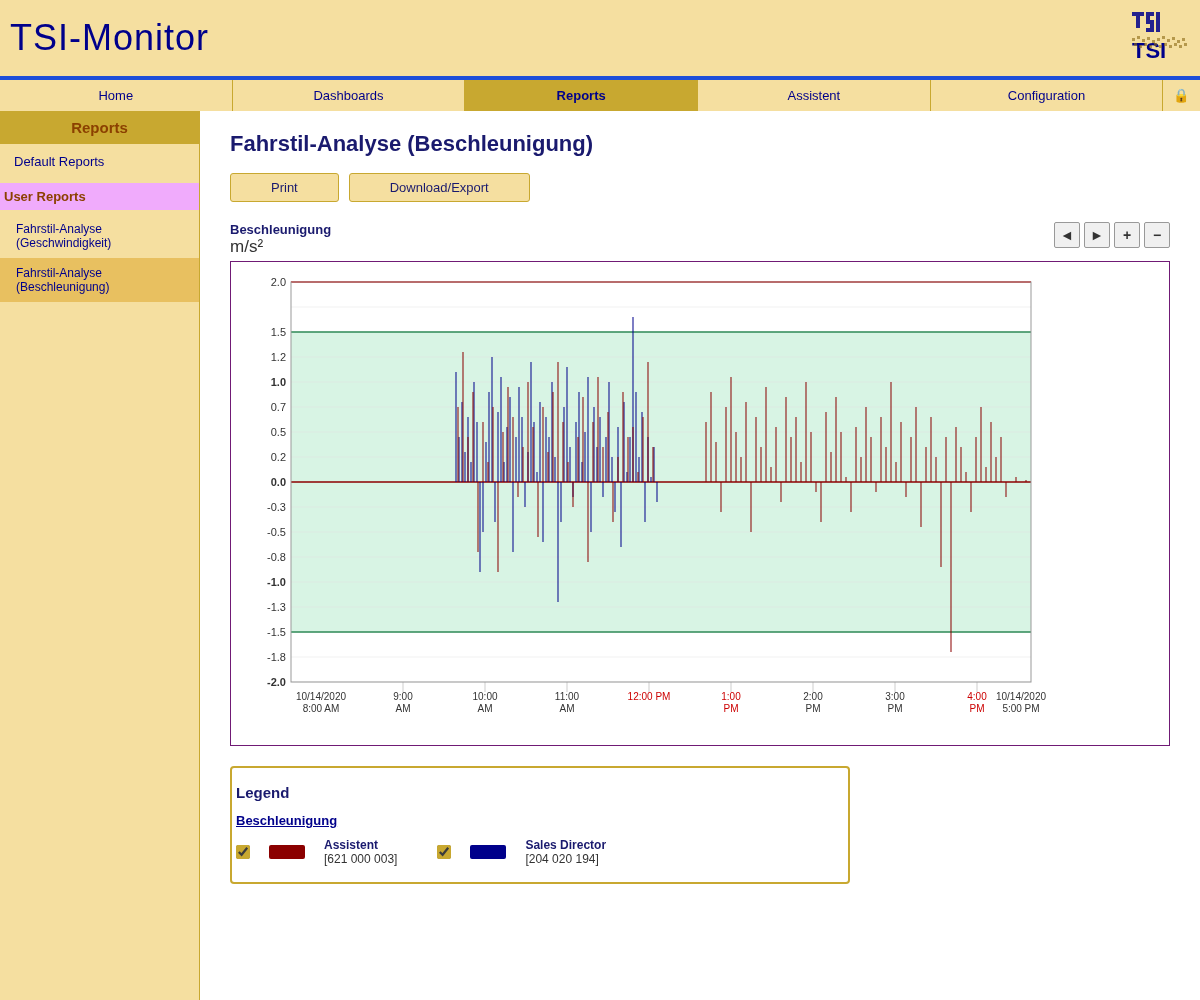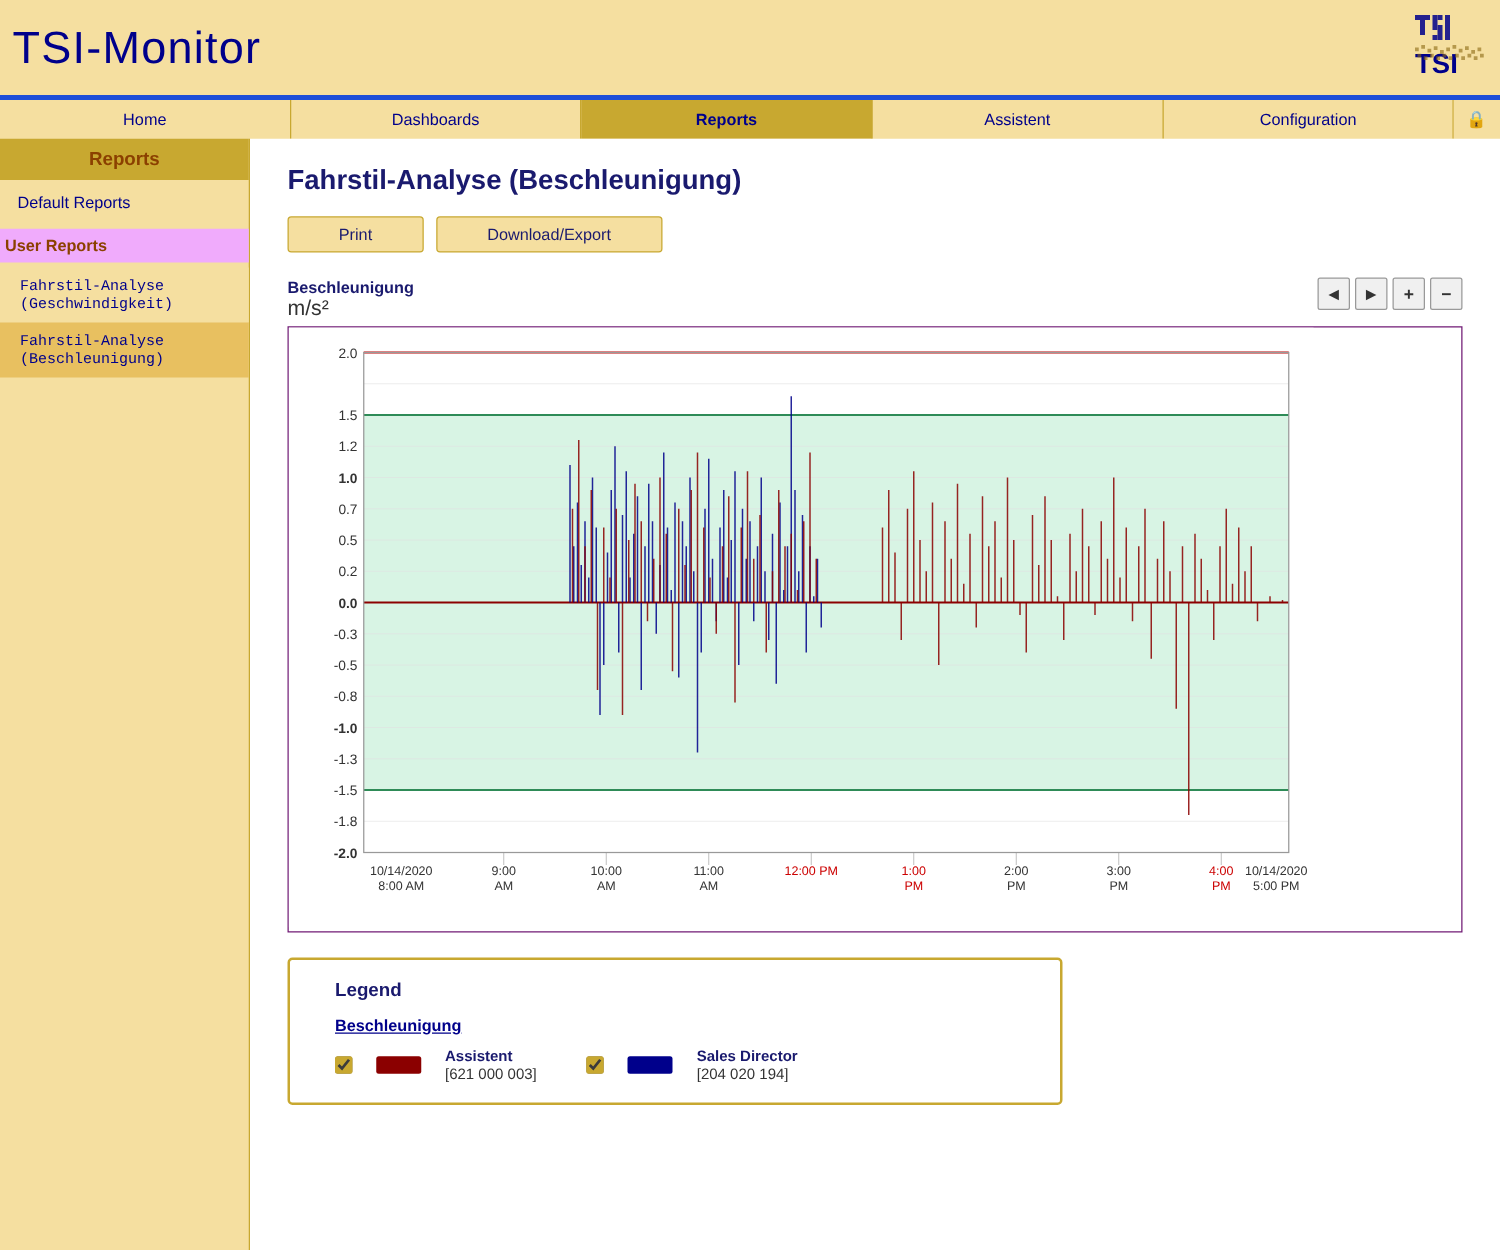--- a/index.html
+++ b/index.html
@@ -18,21 +18,21 @@
     .nav-lock { background: #f5dfa0; border: none; padding: 6px 10px; cursor: pointer; }
 
     
     #layout { display: flex; min-height: 900px; }
 
     
     #sidebar { width: 200px; background: #f5dfa0; border-right: 1px solid #c8a830; padding: 0; flex-shrink: 0; }
     #sidebar-title { background: #c8a830; color: #8b4000; text-align: center; padding: 8px 0; font-weight: bold; font-size: 15px; }
     .sidebar-section { padding: 10px 14px; color: #00008b; cursor: pointer; font-size: 13px; }
     .sidebar-group-title { background: #f0abfc; color: #8b4000; padding: 6px 4px; font-weight: bold; font-size: 13px; margin: 4px 0; }
-    .sidebar-item { padding: 8px 16px; cursor: pointer; font-size: 12px; color: #00008b; background: #f5dfa0; font-family: Liberation Mono, monospace; }
+    .sidebar-item { padding: 8px 16px; cursor: pointer; font-size: 12px; color: #00008b; background: #f5dfa0; }
     .sidebar-item.active { background: #e8c060; }
 
     
     #main { flex: 1; background: white; padding: 20px 30px; }
 
     
     #page-title { font-size: 22px; font-weight: bold; color: #1a1a6e; margin-bottom: 16px; }
 
     
     #action-buttons { display: flex; gap: 10px; margin-bottom: 20px; }
@@ -43,21 +43,21 @@
     #chart-header { display: flex; justify-content: space-between; align-items: flex-start; margin-bottom: 4px; }
     #chart-label { font-size: 13px; font-weight: bold; color: #1a1a6e; }
     #chart-unit { font-size: 17px; color: #333; }
     #chart-controls { display: flex; gap: 4px; }
     .chart-ctrl-btn { width: 26px; height: 26px; background: #f0f0f0; border: 1px solid #999; cursor: pointer; display: flex; align-items: center; justify-content: center; font-size: 14px; font-weight: bold; color: #333; border-radius: 2px; }
 
     
     #chart-svg-wrap { border: 1px solid #701a75; }
 
     
-    #legend-box { border: 2px solid #c8a830; border-radius: 4px; padding: 16px 36px; max-width: 620px; margin-top: 20px; background: white; }
+    #legend-box { border: 2px solid #c8a830; border-radius: 4px; padding: 16px 4px; max-width: 620px; margin-top: 20px; background: white; }
     #legend-title { font-size: 15px; font-weight: bold; color: #1a1a6e; margin-bottom: 12px; }
     #legend-section-title { font-weight: bold; color: #00008b; text-decoration: underline; font-size: 13px; margin-bottom: 10px; }
     #legend-items { display: flex; gap: 40px; align-items: flex-start; }
     .legend-item { display: flex; align-items: center; gap: 19px; }
     .legend-checkbox { width: 14px; height: 14px; accent-color: #c8a830; }
     .legend-color-bar { width: 36px; height: 14px; border-radius: 2px; }
     .legend-text { font-size: 12px; color: #1a1a6e; }
     .legend-text .legend-name { font-weight: bold; display: block; }
     .legend-text .legend-sub { color: #333; }
   </style>

